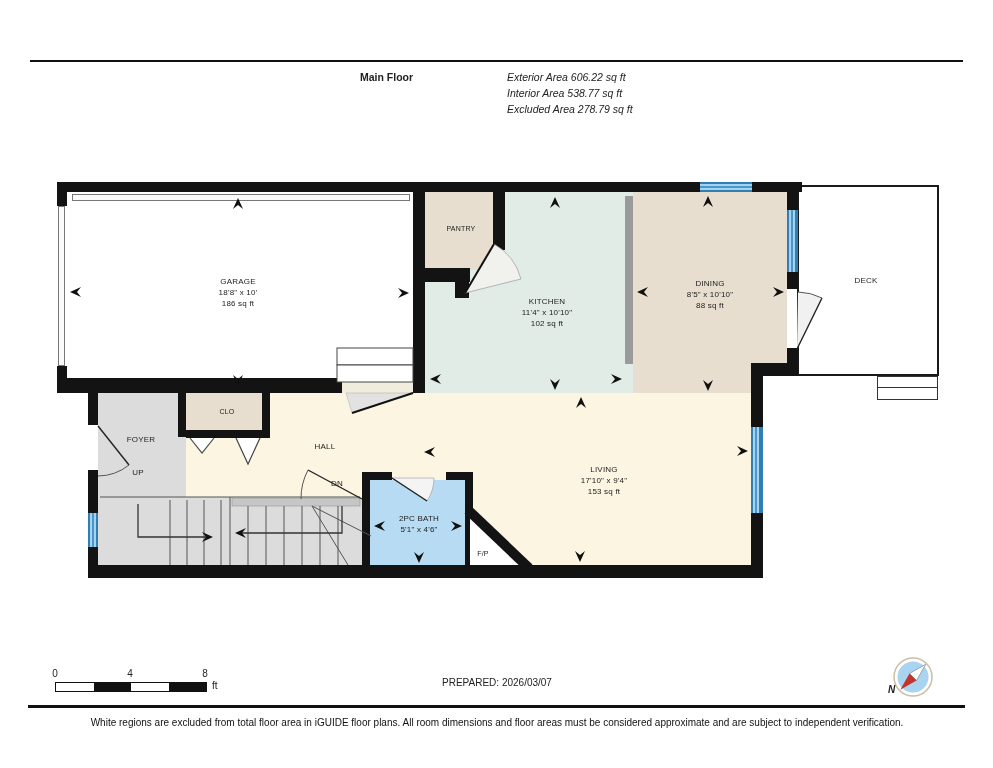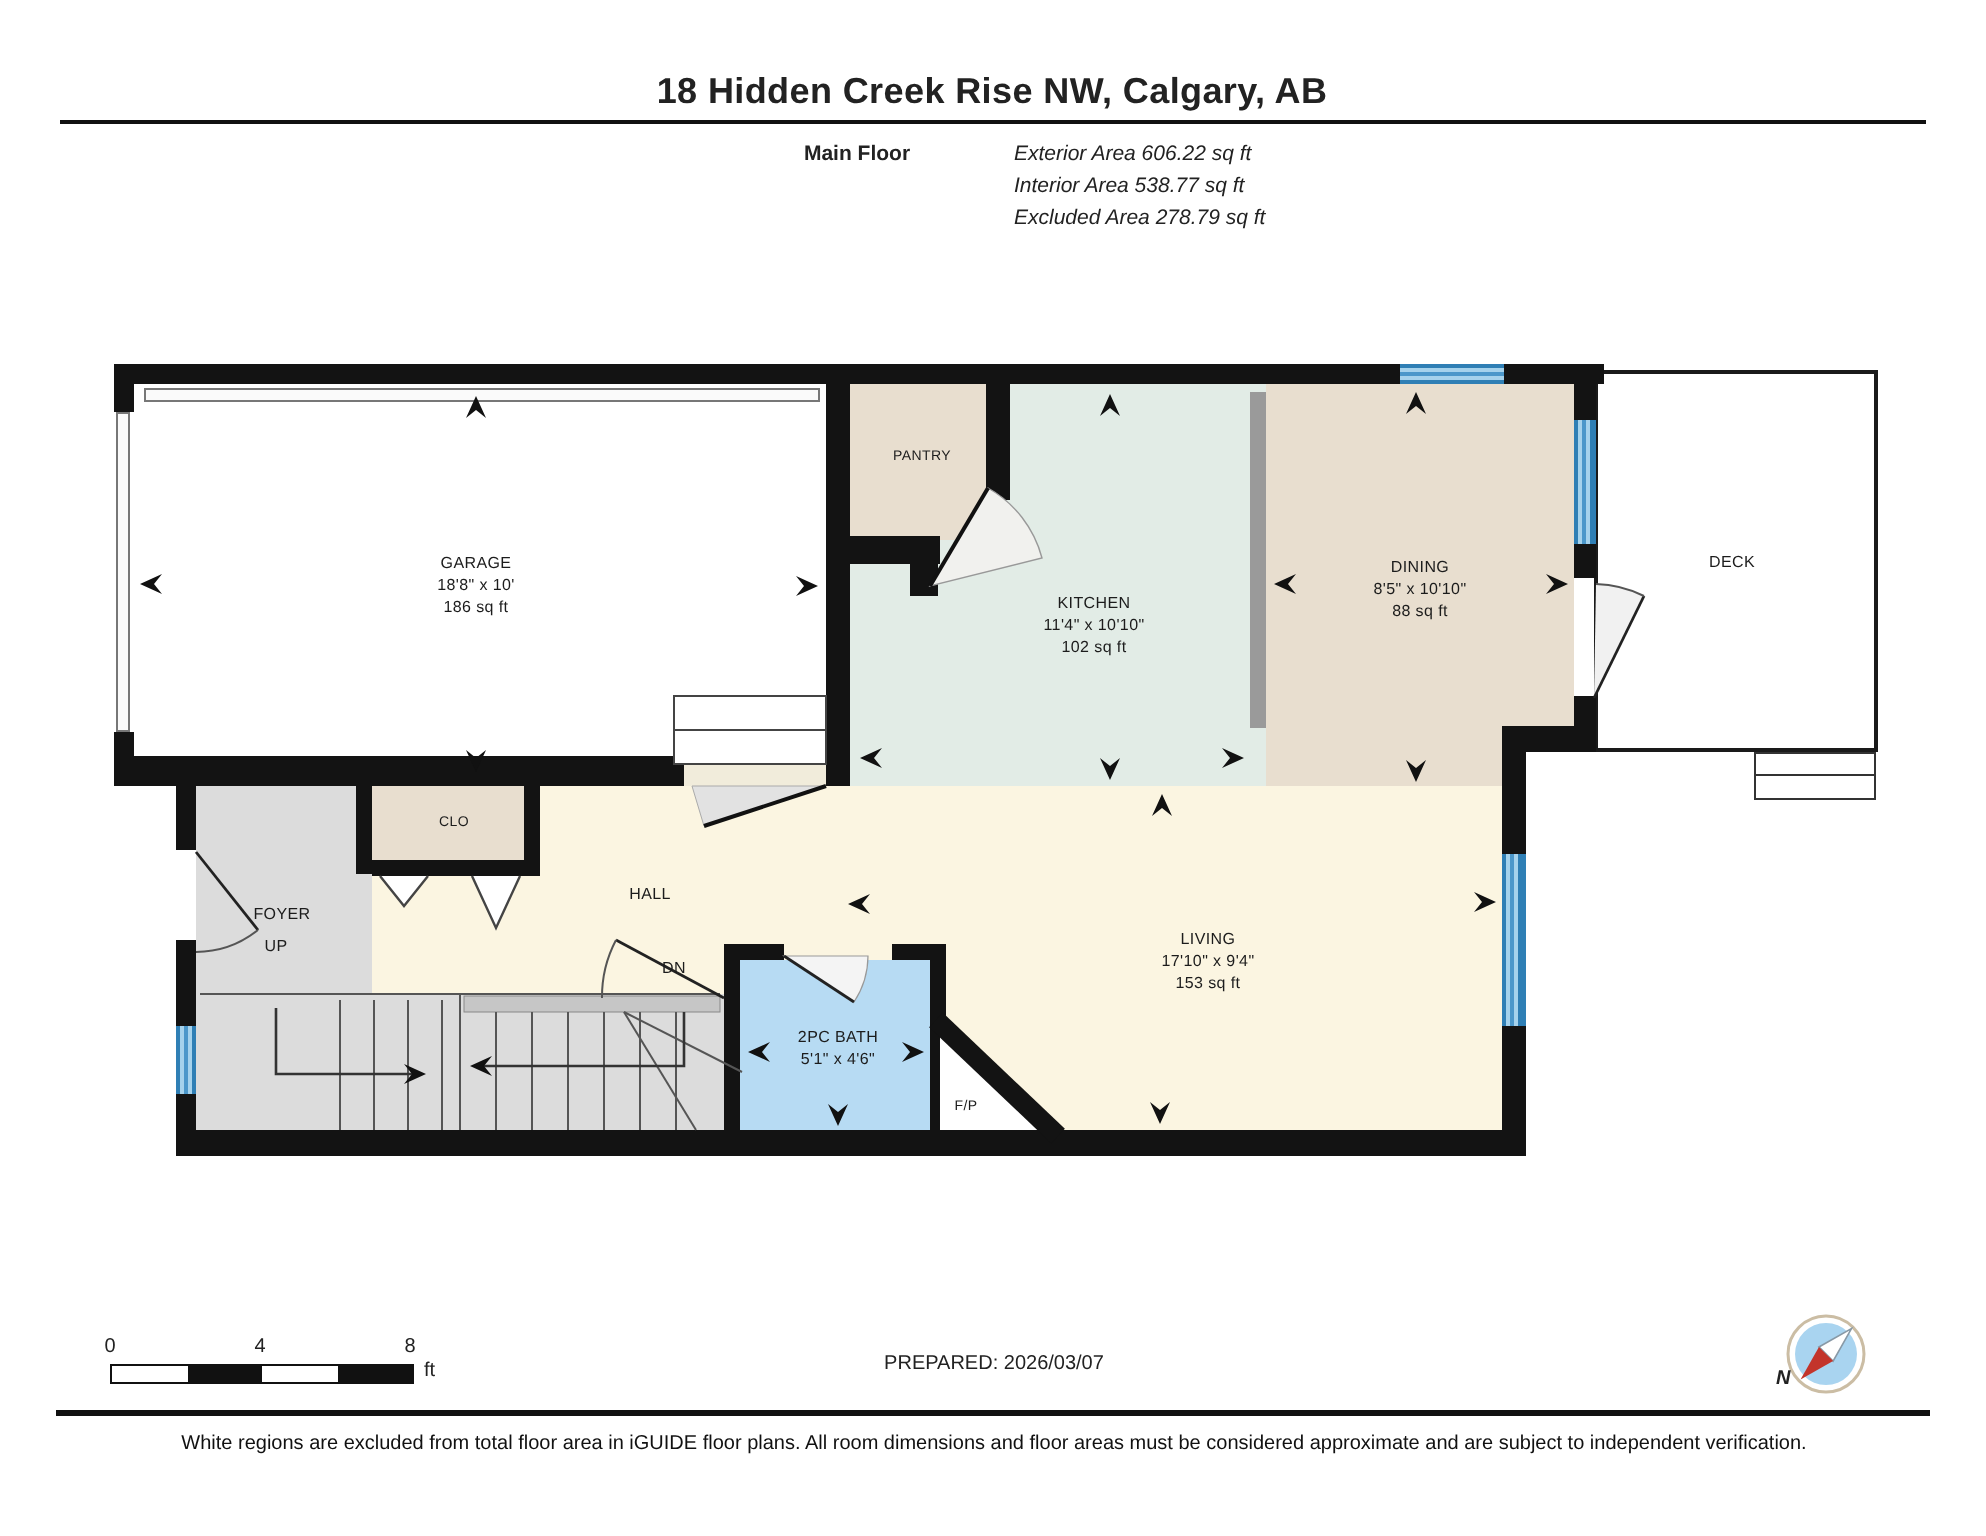--- a/index.html
+++ b/index.html
@@ -13,40 +13,39 @@
   .win-v{background:repeating-linear-gradient(90deg,#2f7fb5 0 2px,#a5d2ec 2px 4px,#4b97ca 4px 6px,#a5d2ec 6px 8px,#2f7fb5 8px 10px);}
   .gdoor{position:absolute;background:#fafafa;border:1px solid #777;box-sizing:border-box;}
   .lbl{position:absolute;transform:translate(-50%,-50%);text-align:center;
        font-size:8px;line-height:1.4;letter-spacing:.2px;color:#1c1c1c;white-space:nowrap;}
   .lbl.small{font-size:7px;}
   .deck-box{position:absolute;background:#fff;border:2px solid #1a1a1a;box-sizing:border-box;}
   .step{position:absolute;background:#fff;border:1.5px solid #333;box-sizing:border-box;}
   .title{position:absolute;left:496px;top:46px;transform:translate(-50%,-50%);
          font-size:18px;font-weight:bold;letter-spacing:.2px;white-space:nowrap;}
   .hrule{position:absolute;background:#111;}
-  .floor-label{position:absolute;left:360px;top:69px;width:137px;text-align:center;
+  .floor-label{position:absolute;left:360px;top:69px;width:137px;text-align:left;
                font-size:10.5px;font-weight:bold;line-height:16px;}
   .area-lines{position:absolute;left:507px;top:69px;font-size:10.5px;line-height:16px;font-style:italic;}
   .scale-labels span{position:absolute;transform:translateX(-50%);font-size:10px;}
   .scalebar{position:absolute;left:55px;top:682px;width:150px;height:8px;
             border:1px solid #111;box-sizing:content-box;font-size:0;}
   .scalebar i{display:inline-block;height:8px;width:37.5px;}
   .ft-label{position:absolute;left:212px;top:680px;font-size:10px;}
   .prepared{position:absolute;left:497px;top:682px;transform:translate(-50%,-50%);font-size:10px;}
   .disclaimer{position:absolute;left:497px;top:722px;transform:translate(-50%,-50%);
               font-size:10px;color:#111;white-space:nowrap;}
   .north-n{position:absolute;left:888px;top:684px;font-size:10px;font-weight:bold;font-style:italic;}
   svg.overlay{position:absolute;left:0;top:0;pointer-events:none;}
 </style>
 </head>
 <body>
 
 <div class="page">
 
-  <div class="title">18 Hidden Creek Rise NW, Calgary, AB</div>
   <div class="hrule" style="left:30px;top:60px;width:933px;height:2px;"></div>
   <div class="floor-label">Main Floor</div>
   <div class="area-lines">
     <div>Exterior Area 606.22 sq ft</div>
     <div>Interior Area 538.77 sq ft</div>
     <div>Excluded Area 278.79 sq ft</div>
   </div>
 
   <div class="abs" style="left:0;top:0;width:993px;height:768px;">
 
@@ -208,21 +207,21 @@
       <div>102 sq ft</div>
     </div>
     <div class="lbl" style="left:710px;top:295px;">
       <div>DINING</div>
       <div>8'5" x 10'10"</div>
       <div>88 sq ft</div>
     </div>
     <div class="lbl" style="left:866px;top:281px;">
       <div>DECK</div>
     </div>
-    <div class="lbl" style="left:141px;top:457px;">
+    <div class="lbl" style="left:141px;top:440px;">
       <div>FOYER</div>
     </div>
     <div class="lbl" style="left:138px;top:473px;">UP</div>
     <div class="lbl small" style="left:227px;top:412px;">
       <div>CLO</div>
     </div>
     <div class="lbl" style="left:325px;top:447px;">
       <div>HALL</div>
     </div>
     <div class="lbl" style="left:337px;top:484px;">DN</div>

